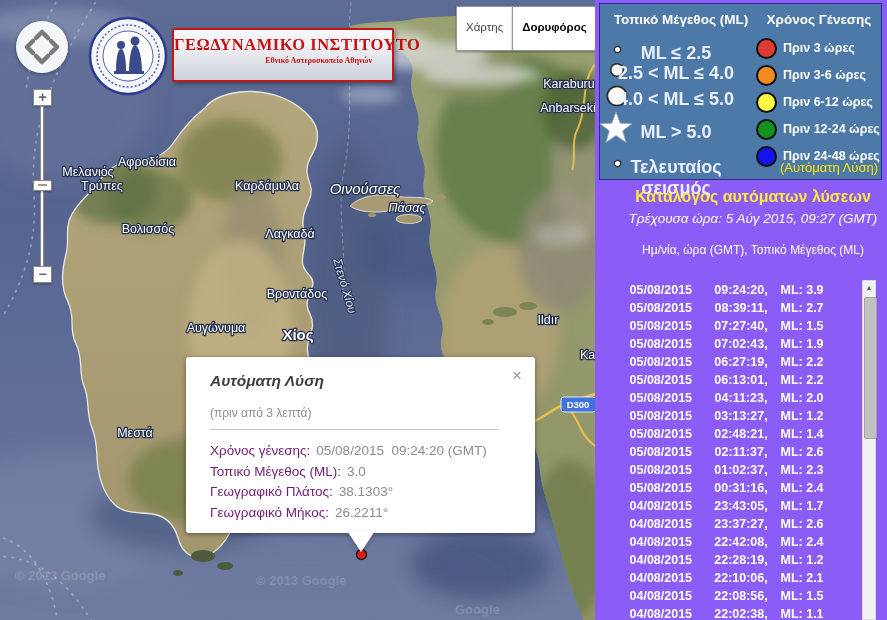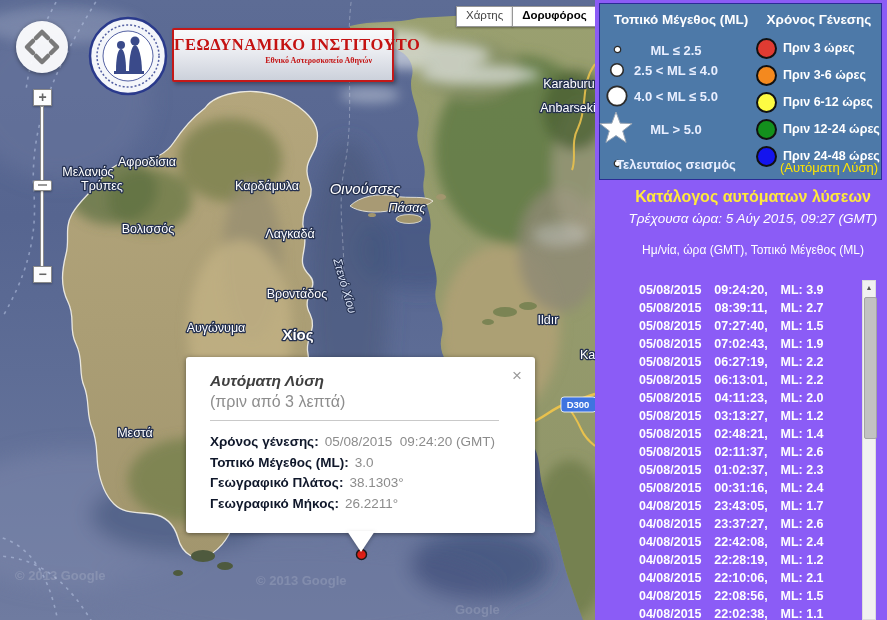--- a/index.html
+++ b/index.html
@@ -21,68 +21,68 @@
   #seal{position:absolute;left:2px;top:2px;}
   #banner{position:absolute;left:86px;top:15px;width:218px;height:50px;
           background:linear-gradient(180deg,#f8f9fb 0%,#e9ebf0 45%,#ccd1db 100%);
           border:2px solid #c41818;border-radius:2px;box-shadow:2px 2px 4px rgba(0,0,0,.35);}
   #banner .title{margin-top:5px;text-align:center;font-family:"Liberation Serif",serif;
                  font-weight:bold;font-size:16.5px;color:#c41212;letter-spacing:.5px;white-space:nowrap;}
   #banner .subtitle{margin-top:1px;text-align:right;padding-right:20px;
                     font-family:"Liberation Serif",serif;font-weight:bold;font-size:8px;color:#c41212;}
   
   #maptype{position:absolute;left:456px;top:6px;display:flex;}
-  .mt-btn{height:19px;line-height:17px;padding:0 9px;background:#fff;border:1px solid #979797;
+  .mt-btn{height:19px;line-height:17px;padding:12px 9px;background:#fff;border:1px solid #979797;
           font-size:11.5px;color:#444;box-shadow:0 1px 2px rgba(0,0,0,.35);cursor:pointer;}
   .mt-btn.sel{font-weight:bold;color:#000;margin-left:-1px;}
   
   #pan{position:absolute;left:16px;top:21px;width:52px;height:52px;border-radius:50%;
        background:rgba(255,255,255,.93);box-shadow:0 1px 4px rgba(0,0,0,.4);cursor:pointer;}
   .zbtn{position:absolute;left:33px;width:19px;height:17px;background:#fdfdfd;border:1px solid #8a8a8a;
         box-sizing:border-box;color:#666;font-weight:bold;font-size:14px;line-height:14px;
         text-align:center;box-shadow:0 1px 2px rgba(0,0,0,.3);cursor:pointer;}
   #ztrack{position:absolute;left:40px;top:106px;width:4px;height:161px;background:#fdfdfd;
           border:1px solid #8a8a8a;box-sizing:border-box;cursor:pointer;}
   #zhandle{position:absolute;left:33px;top:180px;width:19px;height:11px;background:#fff;
            border:1px solid #8a8a8a;border-radius:2px;box-sizing:border-box;
            box-shadow:0 1px 2px rgba(0,0,0,.3);cursor:grab;}
   #zhandle div{margin:3px auto 0;width:9px;height:2px;background:#9a9a9a;}
   
   #infowindow{position:absolute;left:186px;top:357px;width:349px;height:176px;background:#fff;
               border-radius:3px;box-shadow:0 1px 5px rgba(0,0,0,.45);box-sizing:border-box;
               padding:15px 0 0 24px;color:#404040;}
   #iw-title{font-size:15.5px;font-style:italic;font-weight:bold;}
-  #iw-age{font-size:16px;color:#8d8d8d;margin-top:3px;}
+  #iw-age{font-size:12px;color:#8d8d8d;margin-top:16px;}
   #iw-hr{border:none;border-top:1px solid #c9c9c9;margin:9px 36px 11px 0;}
   .iw-field{font-size:13.5px;line-height:20.5px;white-space:nowrap;}
-  .iw-label{font-weight:bold;color:#0f172a;margin-right:6px;}
+  .iw-label{font-weight:normal;color:#701a75;margin-right:6px;}
   .iw-value{color:#8c8c8c;white-space:pre-wrap;}
   #iw-close{position:absolute;top:10px;right:13px;font-size:17px;color:#9b9b9b;cursor:pointer;line-height:1;}
   #iw-pointer{position:absolute;left:347px;top:531px;width:0;height:0;
               border-left:14px solid transparent;border-right:14px solid transparent;
               border-top:21px solid #fff;filter:drop-shadow(0 2px 2px rgba(0,0,0,.25));}
   
   #side-panel{position:absolute;left:595px;top:0;width:292px;height:620px;background:#8b5cf6;}
   #legend-box{position:absolute;left:4px;top:3px;width:283px;height:177px;background:#4d79a8;
               border:1px solid #2b2b96;box-sizing:border-box;}
   .lg-title{position:absolute;font-weight:bold;font-size:13.5px;color:#fff;text-align:center;}
   .lg-sym{position:absolute;}
   .lg-maglbl{position:absolute;left:12px;width:128px;text-align:center;
-             font-weight:bold;font-size:13px;color:#e9efff;}
+             font-weight:bold;font-size:18px;color:#e9efff;}
   .lg-timelbl{position:absolute;left:183px;font-weight:bold;font-size:12.5px;color:#fff;white-space:nowrap;}
   #lg-note{position:absolute;right:3px;top:156px;font-weight:normal;font-size:13px;color:#ffe400;}
   
   .cat-center{position:absolute;left:0;width:316px;text-align:center;color:#fff;}
   #cat-title{top:188px;font-weight:bold;font-size:16px;color:#ffe93c;}
   #cat-time{top:211px;font-style:italic;font-size:13.5px;}
   #cat-cols{top:243px;font-size:12px;}
   #cat-rows{position:absolute;left:18px;top:281px;width:232px;}
   .cat-row{display:flex;justify-content:center;gap:9px;height:18px;align-items:center;
            font-weight:bold;font-size:12.5px;color:#fff;cursor:pointer;white-space:nowrap;}
-  .cr-date{width:72px;text-align:right;}
+  .cr-date{width:72px;text-align:left;}
   .cr-time{width:61px;text-align:center;}
   .cr-ml{width:48px;text-align:left;}
   
   #sb-track{position:absolute;left:267px;top:280px;width:14px;height:340px;background:#f1f1f1;
             border:1px solid #dcdcdc;box-sizing:border-box;}
   #sb-up{position:absolute;left:0;top:0;width:12px;height:13px;text-align:center;
          font-size:7px;color:#555;line-height:13px;cursor:pointer;}
   #sb-thumb{position:absolute;left:0.5px;top:16px;width:11px;height:140px;background:#c2c2c2;
             border:1px solid #a4a4a4;border-radius:2px;cursor:grab;}
 </style>

